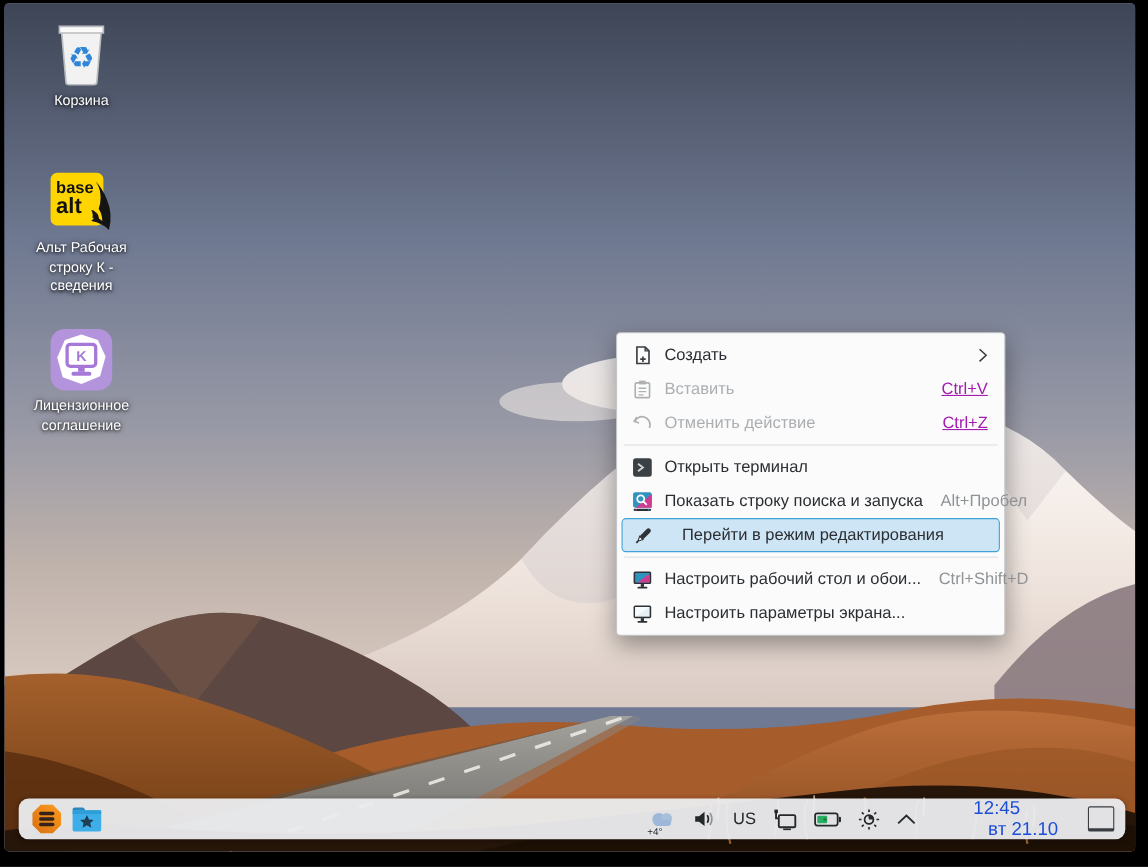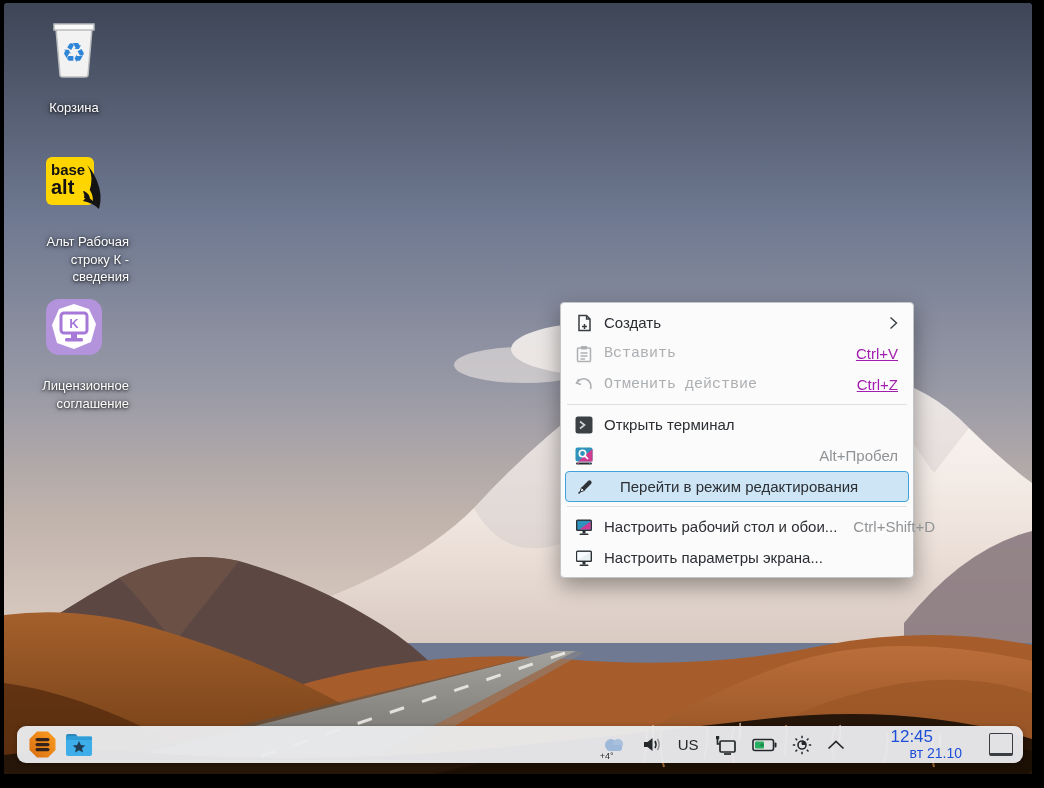--- a/index.html
+++ b/index.html
@@ -19,24 +19,24 @@
   .wallpaper { position: absolute; inset: 0; }
 
   
   .icon-cell {
     position: absolute; width: 128px;
     display: flex; flex-direction: column; align-items: center;
     cursor: default;
   }
   .icon-cell .icon-art { flex: none; }
   .icon-label {
-    margin-top: 20px;
+    margin-top: 3px;
     max-width: 110px;
     color: #fff; font-size: 13px; line-height: 1.35;
-    text-align: right;
+    text-align: center;
     text-shadow: 0 1px 3px rgba(0,0,0,.85), 0 0 6px rgba(0,0,0,.5);
   }
   #cell-trash   { left: 6px; top: 18px; }
   #cell-basealt { left: 6px; top: 148px; }
   #cell-license { left: 6px; top: 294px; }
 
   
   .context-menu {
     position: absolute; left: 556px; top: 299px; width: 354px;
     background: #fbfbfb;
@@ -50,21 +50,21 @@
     height: 31px; margin: 0 4px; padding: 0 10px 0 9px;
     border: 1px solid transparent; border-radius: 4px;
   }
   .menu-item .mi-icon {
     width: 18px; height: 18px; margin-right: 11px; flex: none;
     display: flex; align-items: center; justify-content: center;
   }
   .mi-label { font-size: 15px; color: #2b2e33; white-space: nowrap; }
   .mi-spacer { flex: 1; }
   .mi-shortcut { font-size: 15px; color: #909396; margin-left: 16px; white-space: nowrap; }
-  .menu-item.disabled .mi-label { color: #acafb2; font-family: Liberation Mono, monospace; }
+  .menu-item.disabled .mi-label { color: #acafb2; }
   .menu-item.disabled .mi-shortcut { color: #a21caf; text-decoration: underline; }
   .menu-item.highlighted { background: #cde5f5; border-color: #41a2da; gap: 16px; }
   .mi-arrow { display: flex; align-items: center; margin-left: 14px; }
   .menu-sep { height: 1px; background: #dfe0e2; margin: 4px 6px; }
 
   
   .panel {
     position: absolute; left: 13px; top: 723px;
     width: 1006px; height: 37px;
     background: rgba(234,235,237,.96);
@@ -77,21 +77,21 @@
   .tray { display: flex; align-items: center; gap: 15px; }
   .tray-icon { display: flex; align-items: center; justify-content: center; }
   .kb-layout { font-size: 15px; color: #24282b; }
   .weather { position: relative; width: 26px; height: 26px; }
   .weather .temp {
     position: absolute; left: -1px; bottom: -3px;
     font-size: 9px; color: #20242a; text-shadow: 0 0 2px rgba(255,255,255,.8);
   }
   .clock { text-align: center; line-height: 1.06; color: #1d4ed8; margin-left: 2px; }
   .clock .time { font-size: 17px; }
-  .clock .date { font-size: 14px; padding-left: 48px; }
+  .clock .date { font-size: 17px; padding-left: 48px; }
   .show-desktop {
     width: 24px; height: 23px; margin-left: 12px;
     border: 1.6px solid #3a3e42; border-bottom-width: 3.5px;
     border-radius: 2px; background: transparent;
   }
   .launcher-btn, .task-btn {
     width: 32px; height: 32px; border: 0; background: transparent;
     display: flex; align-items: center; justify-content: center;
     margin-right: 5px; border-radius: 5px;
   }
@@ -279,20 +279,21 @@
         <svg width="18" height="18" viewBox="0 0 18 18">
           <rect x="0.5" y="0.5" width="17" height="14" rx="2" fill="#3093bd"></rect>
           <path d="M 17.5 2 L 17.5 14.5 L 3 14.5 Z" fill="#d03b90"></path>
           <circle cx="7.5" cy="6.5" r="3.2" fill="none" stroke="#ffffff" stroke-width="1.6"></circle>
           <path d="M 9.8 8.8 L 13 12" stroke="#ffffff" stroke-width="1.7"></path>
           <rect x="1" y="15.5" width="16" height="2" rx="1" fill="#2b2f33"></rect>
           <rect x="2.5" y="16" width="1.4" height="1" fill="#d03b90"></rect>
           <rect x="14" y="16" width="1.4" height="1" fill="#3093bd"></rect>
         </svg>
       </span>
+      <span class="mi-label">Показать строку поиска и запуска</span>
       <span class="mi-spacer"></span>
       <span class="mi-shortcut">Alt+Пробел</span>
     </div>
 
     <div class="menu-item highlighted">
       <span class="mi-icon">
         <svg width="18" height="18" viewBox="0 0 18 18">
           <path d="M 6.5 9.5 L 13 3 Q 14.5 1.5 16 3 Q 17.5 4.5 16 6 L 9.5 12.5 Z" fill="#2f3338"></path>
           <path d="M 6.5 9.5 L 9.5 12.5 L 5 14 Z" fill="#ffffff" stroke="#2f3338" stroke-width="1"></path>
           <path d="M 5 14 L 3.5 15.5" stroke="#2f3338" stroke-width="1.6"></path>

